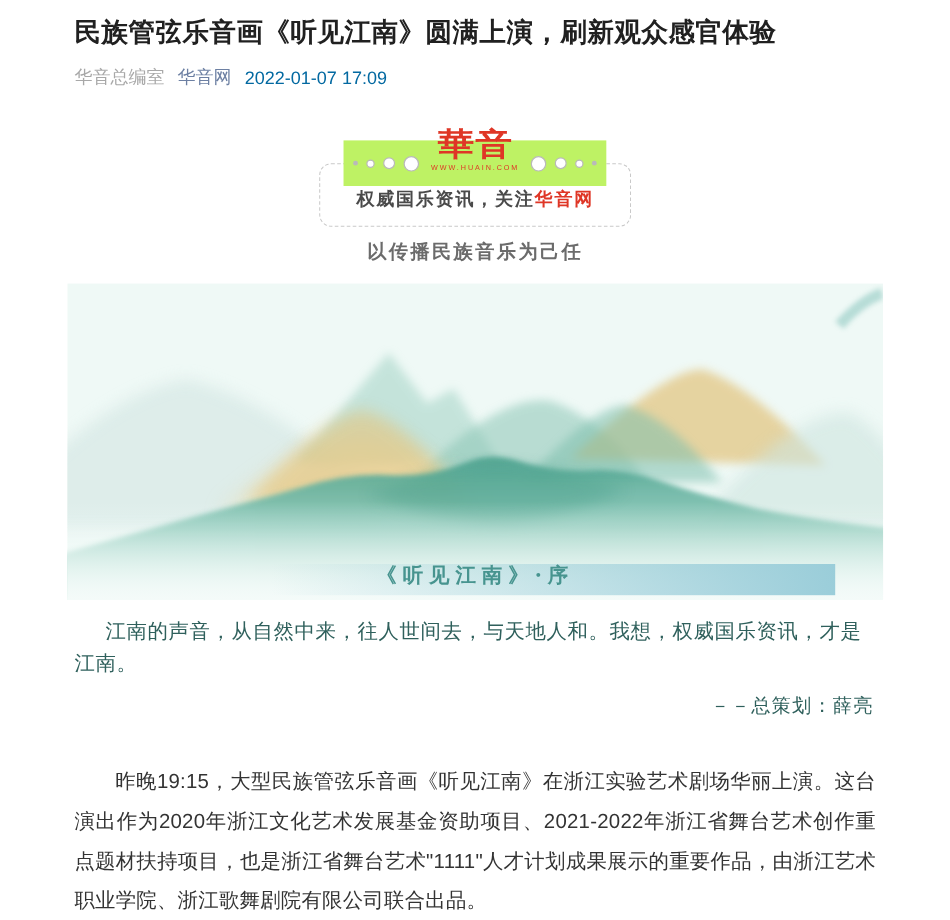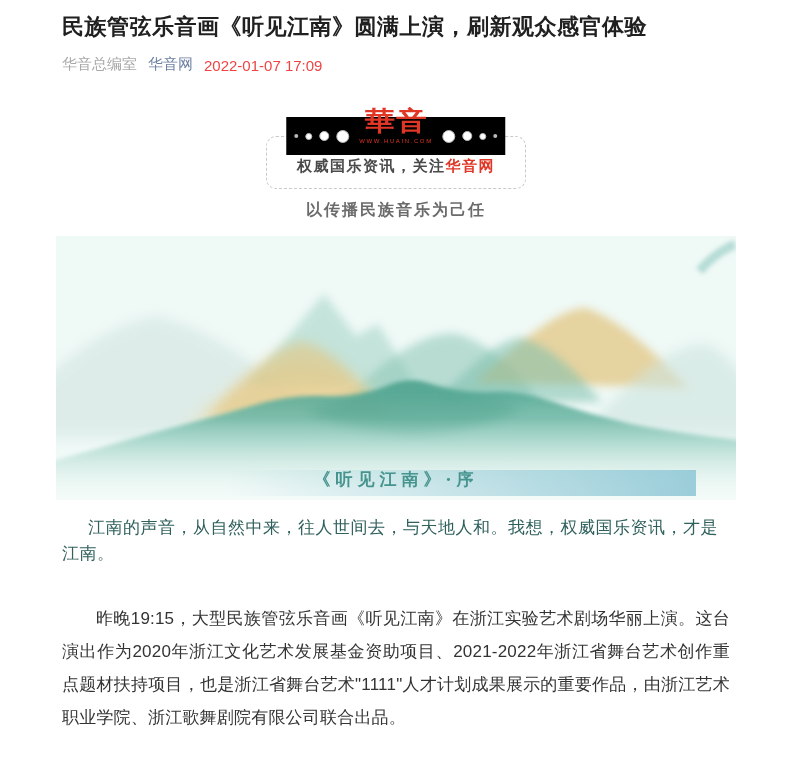--- a/index.html
+++ b/index.html
@@ -8,34 +8,34 @@
     font-family:"Liberation Sans",sans-serif;
     -webkit-font-smoothing:antialiased;
   }
   .title{
     margin:12px 62px 0;font-size:22px;line-height:30px;font-weight:bold;
     color:#202020;letter-spacing:.5px;
   }
   .byline{margin:13px 62px 0;font-size:15px;color:#a8a8a8;display:flex;align-items:flex-end;gap:11px;}
   .byline .author{color:#a8a8a8;}
   .byline .source{color:#6d80a3;cursor:pointer;}
-  .byline .timestamp{color:#ef4444;}
+  .byline .timestamp{color:#0369a1;}
 
   
   .banner{margin-top:62px;text-align:center;}
   .frame-wrap{position:relative;display:inline-block;}
   .frame{
     border:1px dashed #c9c9c9;border-radius:10px;
     padding:20px 24px 12px;min-width:210px;
   }
   .frame-text{font-size:15px;font-weight:bold;color:#4a4a4a;letter-spacing:1.5px;white-space:nowrap;}
   .frame-text .hl{color:#df3626;}
   .dots-row{
     position:absolute;top:-19px;left:50%;transform:translateX(-50%);
-    display:flex;align-items:center;gap:7px;background:#000000;padding:0 8px;height:38px;
+    display:flex;align-items:center;gap:7px;background:#bef264;padding:0 8px;height:38px;
   }
   .ring{border-radius:50%;background:#fff;border:1px solid #b9b9b9;box-sizing:border-box;}
   .r1{width:4px;height:4px;background:#b9b9b9;border:none;}
   .r2{width:7px;height:7px;}
   .r3{width:10px;height:10px;}
   .r4{width:13px;height:13px;}
   .logo{position:relative;top:-11px;margin:0 3px;text-align:center;line-height:1;}
   .logo-text{
     font-size:29px;font-weight:900;color:#df3626;letter-spacing:1px;
     transform:scale(1.05,.92);display:inline-block;
@@ -145,16 +145,17 @@
       <path d="M-20,230 Q50,210 100,196 Q150,183 195,170 Q235,158 268,160 Q300,162 330,150 Q352,141 372,147 Q405,158 435,156 Q462,154 492,164 Q530,177 575,188 Q625,198 700,206 L700,264 L-20,264 Z" fill="url(#fg)" opacity="0.92" filter="url(#b2)"></path>
       <path d="M250,176 Q310,152 365,152 Q420,156 466,172 Q420,196 360,199 Q300,197 250,176 Z" fill="#3f9a83" opacity="0.32" filter="url(#b6)"></path>
       <rect x="0" y="182" width="680" height="82" fill="url(#fade)"></rect>
       <path d="M640,32 Q660,10 678,4 L680,13 Q662,20 647,38 Z" fill="#7fc0b8" opacity="0.5" filter="url(#b2)"></path>
     </svg>
     <div class="hero-band"></div>
     <div class="hero-caption">《听见江南》·序</div>
   </div>
 
   <p class="quote">江南的声音，从自然中来，往人世间去，与天地人和。我想，权威国乐资讯，才是江南。</p>
+  <div class="quote-attr">－－总策划：薛亮</div>
 
   <p class="body-p">昨晚19:15，大型民族管弦乐音画《听见江南》在浙江实验艺术剧场华丽上演。这台演出作为2020年浙江文化艺术发展基金资助项目、2021-2022年浙江省舞台艺术创作重点题材扶持项目，也是浙江省舞台艺术"1111"人才计划成果展示的重要作品，由浙江艺术职业学院、浙江歌舞剧院有限公司联合出品。</p>
 
 </div>
 
 </body></html>

